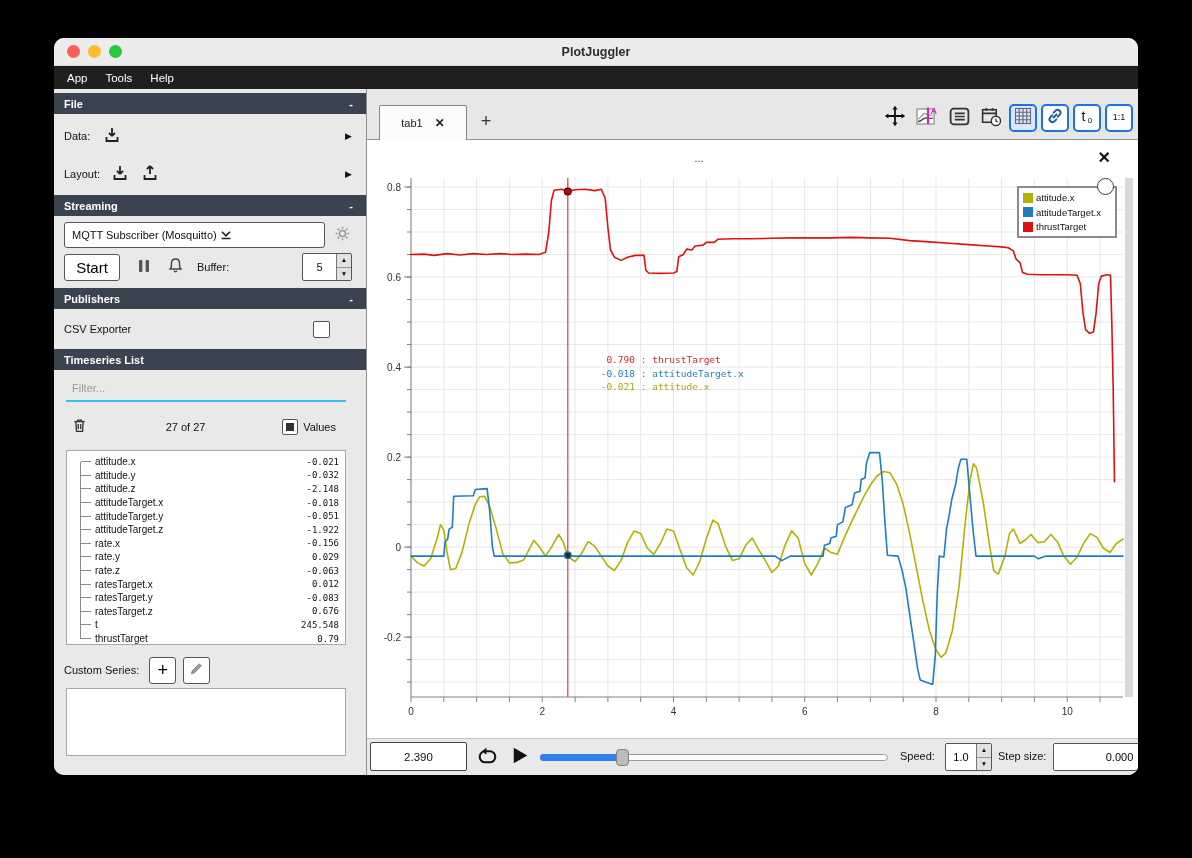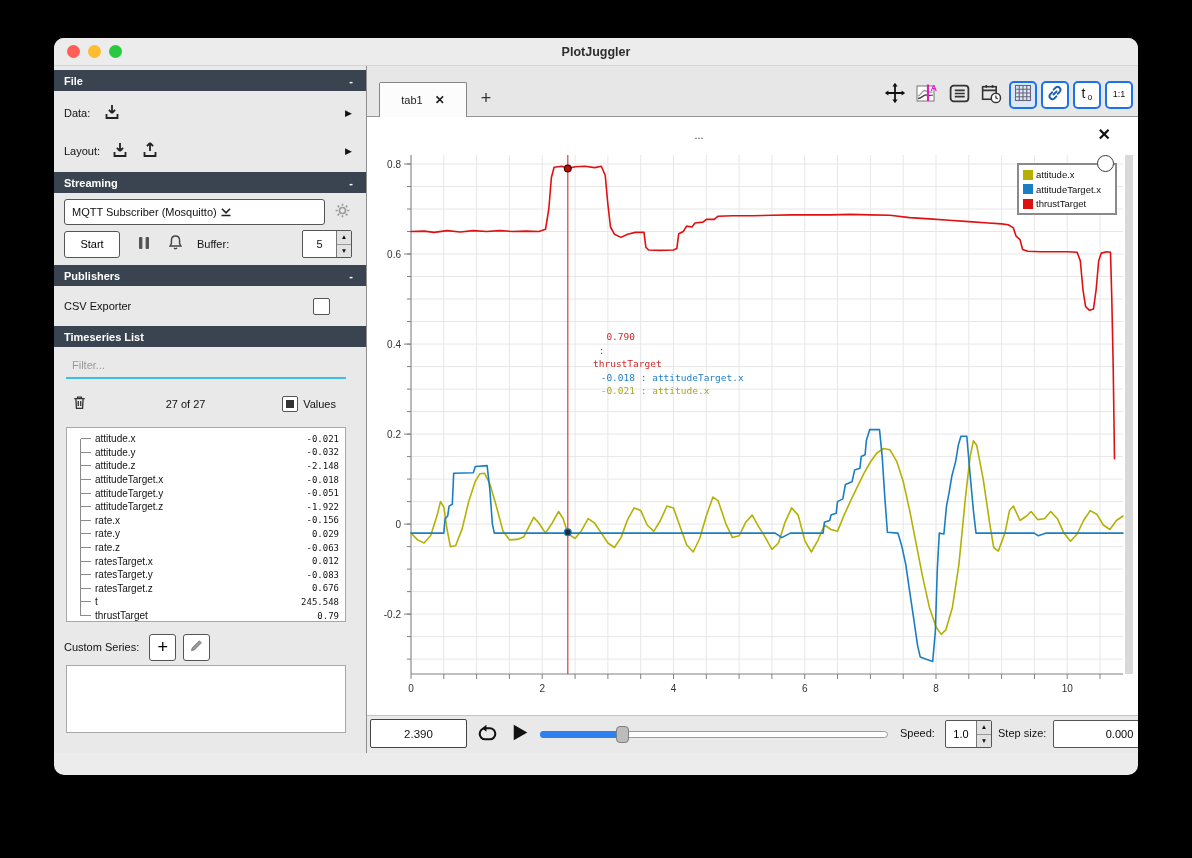--- a/index.html
+++ b/index.html
@@ -22,21 +22,21 @@
   .sec{height:21px;background:#3a4450;color:#fff;font-weight:bold;display:flex;align-items:center;
        justify-content:space-between;padding:0 13px 0 10px;font-size:11px;margin-top:4px;}
   .sec .dash{font-weight:bold;}
   .srow{display:flex;align-items:center;padding:0 14px 0 10px;}
   .icbtn{display:flex;align-items:center;justify-content:center;background:transparent;border:none;padding:0;}
   .expander{margin-left:auto;font-size:9px;color:#111;}
   .combo{flex:1;height:24px;background:#fff;border:1.5px solid #555;border-radius:3px;display:flex;
          align-items:center;padding:0 4px 0 7px;font-size:11px;}
   .combo svg{margin-left:auto;}
   .btn{background:#fff;border:1px solid #555;border-radius:3px;display:flex;align-items:center;justify-content:center;}
-  .startbtn{width:56px;height:27px;font-size:11px;}
+  .startbtn{width:56px;height:27px;font-size:15px;}
   .spin{display:flex;background:#fff;border:1px solid #555;border-radius:2px;overflow:hidden;}
   .spin .val{display:flex;align-items:center;justify-content:center;flex:1;font-size:11px;}
   .spin .btns{width:14px;border-left:1px solid #777;display:flex;flex-direction:column;}
   .spin .btns div{flex:1;display:flex;align-items:center;justify-content:center;background:#e2e2e2;color:#111;font-size:6.5px;line-height:1;}
   .spin .btns div:first-child{border-bottom:1px solid #999;}
   .checkbox{width:15px;height:15px;background:#fff;border:1.5px solid #555;border-radius:2px;display:flex;align-items:center;justify-content:center;}
   .checkbox .inner{width:8px;height:8px;background:#333;}
   .filterwrap{margin:6px 20px 0 12px;position:relative;height:26px;}
   .filterwrap input{width:100%;height:24px;border:none;background:transparent;font-size:11px;padding:0 0 0 6px;outline:none;color:#333;box-sizing:border-box;}
   .filterwrap input::placeholder{color:#9a9a9a;}
@@ -94,20 +94,25 @@
 <div class="window">
   <div class="titlebar">
     <div class="lights">
       <div class="light" style="background:#ff5f57;"></div>
       <div class="light" style="background:#febc2e;"></div>
       <div class="light" style="background:#28c840;"></div>
     </div>
     <div class="title">PlotJuggler</div>
   </div>
 
+  <div class="menubar">
+      <span class="menu-item">App</span>
+      <span class="menu-item">Tools</span>
+      <span class="menu-item">Help</span>
+    </div>
 
   <div class="content">
 
     <div class="sidebar">
       <div class="sec">
         <span>File</span>
         <span class="dash">-</span>
       </div>
       <div class="srow" style="height:34px;margin-top:5px;">
         <span>Data:</span>
@@ -537,21 +542,21 @@
               <span class="lsw" style="background: rgb(28, 126, 194);"></span>
               <span>attitudeTarget.x</span>
             </div>
             <div class="lrow">
               <span class="lsw" style="background: rgb(224, 16, 16);"></span>
               <span>thrustTarget</span>
             </div>
           </div>
         <div class="lhandle"></div>
         <div class="tracker-text">
-            <div class="tline" style="color: rgb(207, 43, 43); flex-direction: column;">
+            <div class="tline" style="color: rgb(207, 43, 43);">
               <span class="tvalnum">0.790</span>
               <span class="tsep"> : </span>
               <span class="tnm">thrustTarget</span>
             </div>
             <div class="tline" style="color: rgb(31, 126, 200);">
               <span class="tvalnum">-0.018</span>
               <span class="tsep"> : </span>
               <span class="tnm">attitudeTarget.x</span>
             </div>
             <div class="tline" style="color: rgb(170, 166, 26);">

